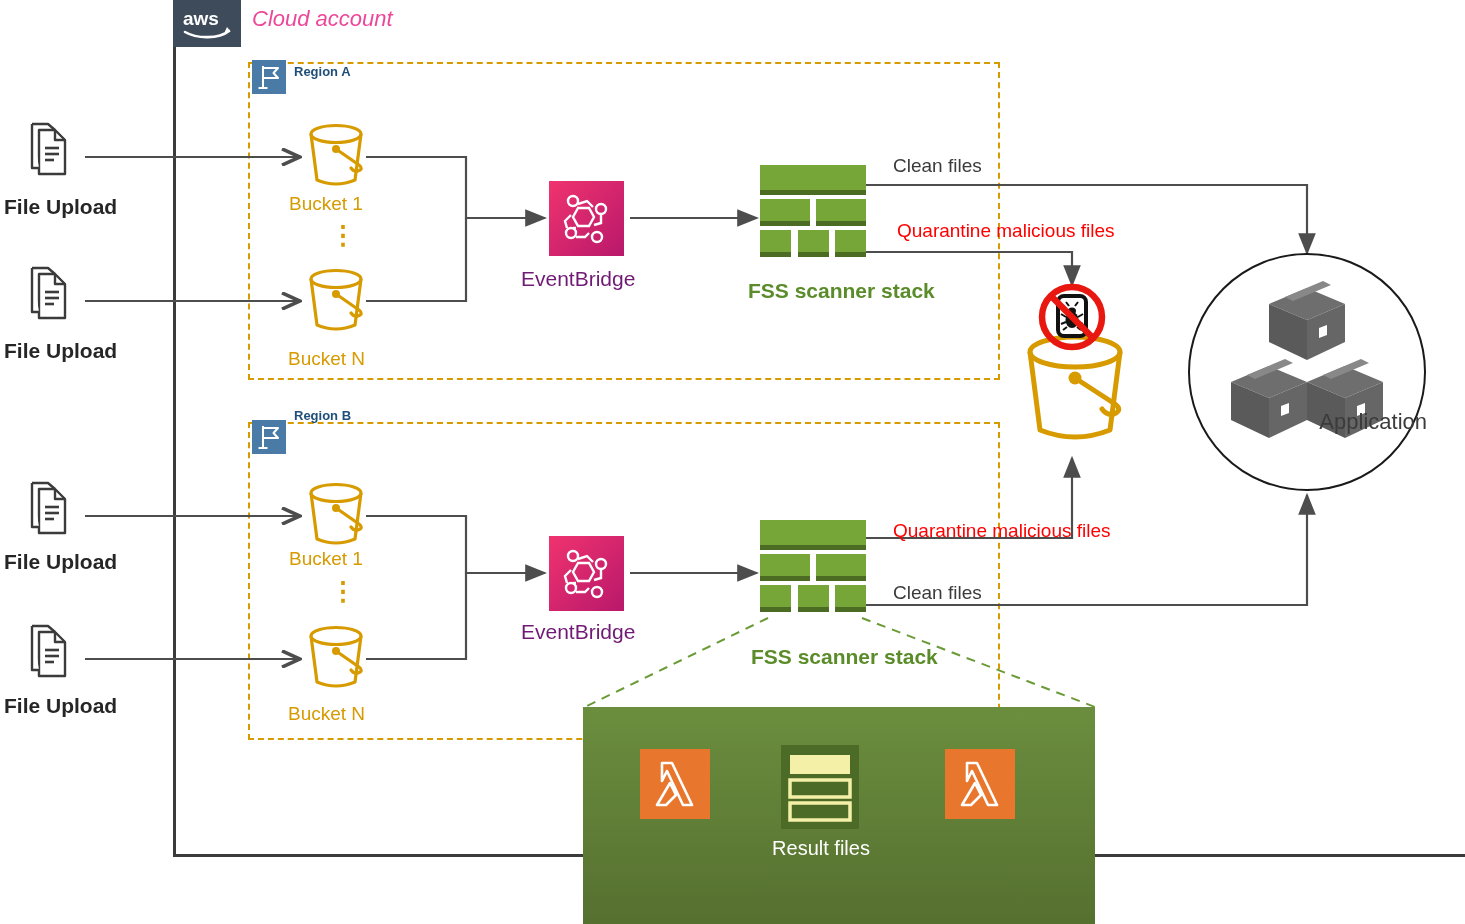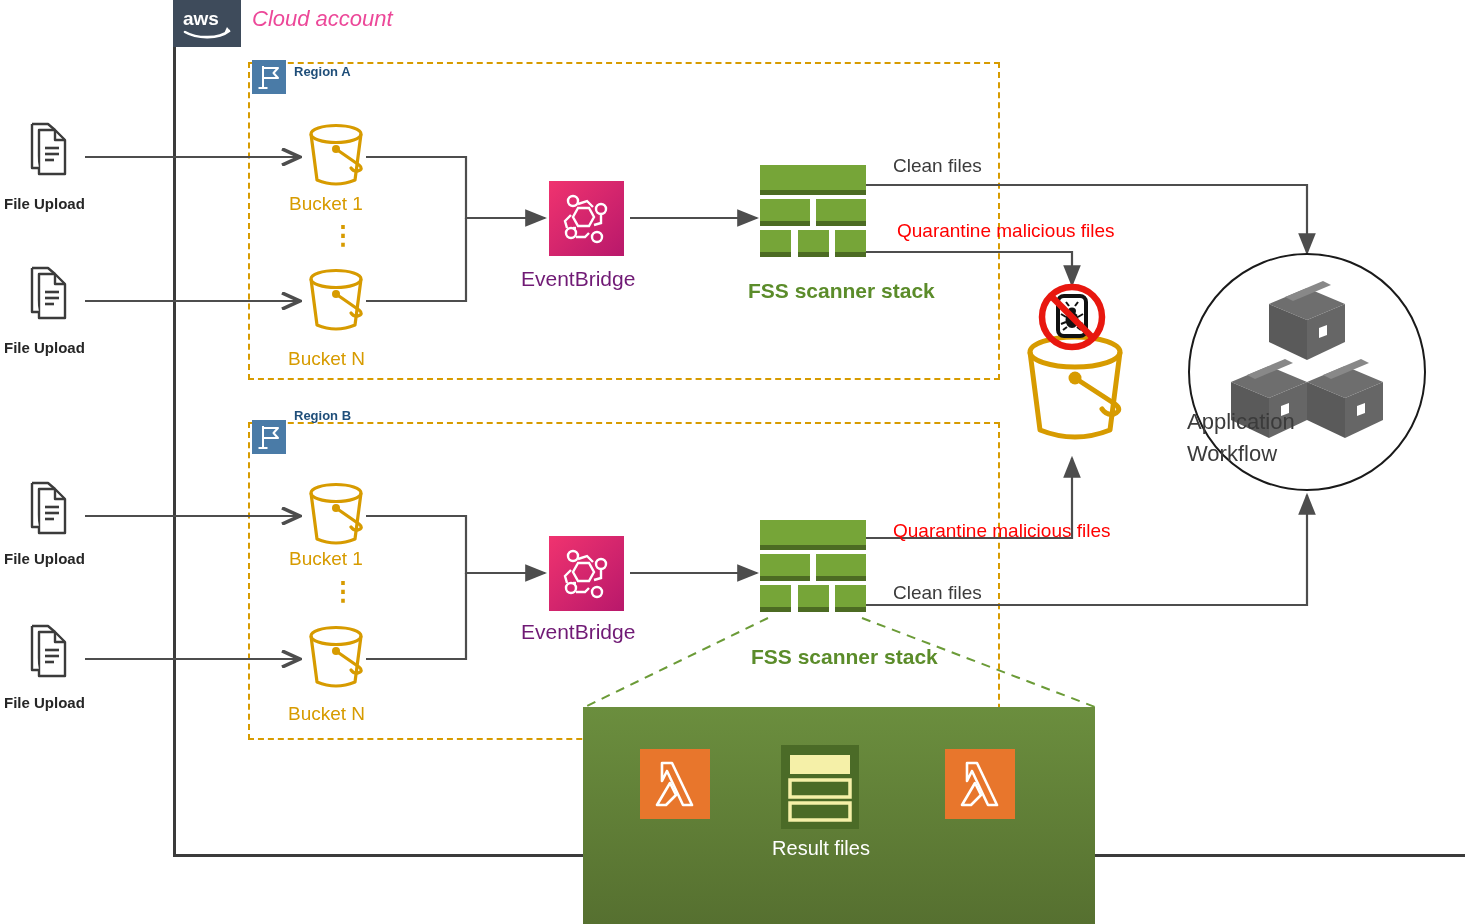--- a/index.html
+++ b/index.html
@@ -30,23 +30,23 @@
     white-space: pre;
     line-height: 1.18;
   }
   .lbl-dark   { color: #3b3b3b; font-size: 19px; }
   .lbl-gold   { color: #d79b00; font-size: 19px; }
   .lbl-blue   { color: #1f4e79; font-size: 13px; font-weight: 600; }
   .lbl-pink   { color: #701a75; font-size: 21px; }
   .lbl-green  { color: #5b8c2a; font-size: 21px; font-weight: 600; margin-left: 32px; }
   .lbl-red    { color: #ff0000; font-size: 19px; }
   .lbl-white  { color: #ffffff; font-size: 20px; text-align: center; }
-  .lbl-small  { font-size: 15px; font-weight: bold; color: #262626; }
+  .lbl-small  { font-size: 21px; font-weight: bold; color: #262626; }
   .lbl-title  { color: #ec4899; font-size: 22px; font-style: italic; }
-  .lbl-app    { color: #3b3b3b; font-size: 22px; text-align: left; }
+  .lbl-app    { color: #3b3b3b; font-size: 22px; text-align: right; }
 
   .aws-logo {
     position: absolute;
     background: #3e4b5b;
     display: flex;
     align-items: center;
     justify-content: center;
   }
   .region-flag {
     position: absolute;
@@ -380,21 +380,20 @@
           <path d="M-38 -18 L0 -34 L38 -18 L0 -2 Z" fill="#6e6e6e"></path>
           <path d="M-38 -18 L-38 20 L0 38 L0 -2 Z" fill="#5a5a5a"></path>
           <path d="M38 -18 L38 20 L0 38 L0 -2 Z" fill="#666666"></path>
           <path d="M-22 -25 L16 -41 L24 -37 L-14 -21 Z" fill="#888888"></path>
           <path d="M12 6 L20 3 L20 13 L12 16 Z" fill="#ffffff"></path>
         </g>
       </g>
     </svg>
   </div>
   <div class="lbl lbl-app" style="left:1187px; top:409px; width:240px;">Application</div>
-  <div class="lbl lbl-app" style="left:1187px; top:441px; width:240px;">Workflow</div>
 
   <div class="detail-panel" style="left:583px; top:707px; width:512px; height:217px;">
 
     <div class="icon-square" style="left:57px; top:42px;">
       <svg width="70" height="70" viewBox="0 0 70 70">
         <rect x="0" y="0" width="70" height="70" fill="#e8762c"></rect>
         <path d="M22 14 L32 14 L52 56 L43 56 L27 22 L22 32 Z" fill="none" stroke="#ffffff" stroke-width="2.6" stroke-linejoin="round"></path>
         <path d="M30 34 L36 46 L26 56 L17 56 Z" fill="none" stroke="#ffffff" stroke-width="2.6" stroke-linejoin="round"></path>
       </svg>
     </div>

